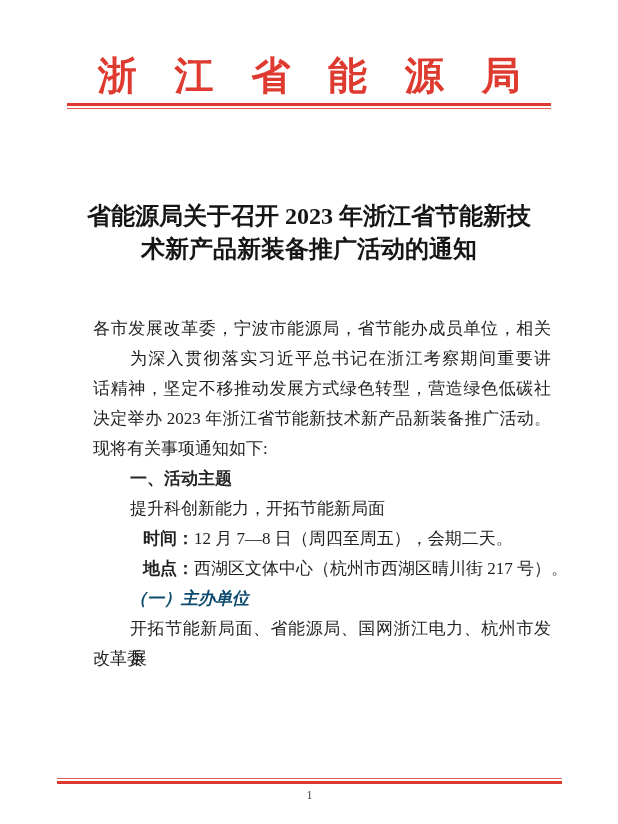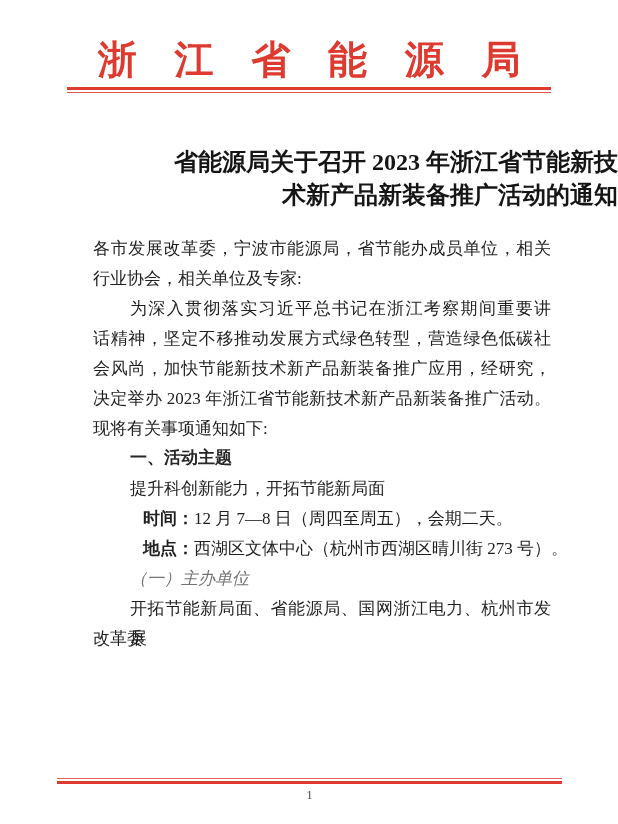--- a/index.html
+++ b/index.html
@@ -7,59 +7,59 @@
     position:relative;
     width:618px;height:824px;
     margin:0 auto;
     background:#ffffff;
     font-family:"Liberation Serif", serif;
     color:#1f1f1f;
     overflow:hidden;
   }
   
   .letterhead{
-    margin-top:40px;
+    margin-top:56px;
     text-align:center;
     font-size:39px;
     line-height:40px;
     font-weight:bold;
     color:#df3a2f;
     letter-spacing:14px;
     text-indent:14px;
     white-space:nowrap;
   }
   .double-rule{width:484px;margin:7px auto 0;}
   .double-rule .thick{height:3px;background:#df3a2f;}
   .double-rule .thin{height:1px;background:#df3a2f;margin-top:2px;opacity:.85;}
   
   .doc-title{
-    margin-top:53px;
-    text-align:right;
+    margin-top:91px;
+    text-align:center;
     font-size:24px;
     line-height:33px;
     font-weight:bold;
     color:#151515;
   }
   
   .body-text{
-    margin:22px 0 0 93px;
+    margin:48px 0 0 93px;
     width:458px;
     font-size:17px;
   }
   .bl{
     box-sizing:border-box;
     width:458px;
     height:30px;
     line-height:30px;
     white-space:nowrap;
   }
   .bl.just{white-space:normal;text-align:justify;text-align-last:justify;}
   .bl.indent{padding-left:37px;}
-  .bl.h{font-family:Liberation Mono, monospace;font-weight:bold;color:#262626;}
-  .bl.sub{font-weight:normal;font-style:italic;color:#737373;}
+  .bl.h{font-family:Liberation Sans, sans-serif;font-weight:bold;color:#262626;}
+  .bl.sub{font-weight:bold;font-style:italic;color:#0c4a6e;}
   .bl .lbl{font-weight:bold;font-style:normal;padding-left:13px;}
   
   .footer{position:absolute;left:57px;top:778px;width:505px;}
   .footer .thin{height:1px;background:#df3a2f;opacity:.8;}
   .footer .thick{height:3px;background:#df3a2f;margin-top:2px;}
   .page-num{
     margin-top:4px;
     text-align:center;
     font-size:12px;
     color:#444;
@@ -78,30 +78,28 @@
     <div class="thin"></div>
   </div>
 
   <div class="doc-title">
     <div>省能源局关于召开 2023 年浙江省节能新技</div>
     <div>术新产品新装备推广活动的通知</div>
   </div>
 
   <div class="body-text" id="body-lines">
       <div class="bl body just">各市发展改革委，宁波市能源局，省节能办成员单位，相关</div>
-      <div class="bl body">行业协会，相关单位及专家:</div>
       <div class="bl body indent just">为深入贯彻落实习近平总书记在浙江考察期间重要讲</div>
       <div class="bl body just">话精神，坚定不移推动发展方式绿色转型，营造绿色低碳社</div>
-      <div class="bl body just">会风尚，加快节能新技术新产品新装备推广应用，经研究，</div>
       <div class="bl body just">决定举办 2023 年浙江省节能新技术新产品新装备推广活动。</div>
       <div class="bl body">现将有关事项通知如下:</div>
       <div class="bl h indent">一、活动主题</div>
       <div class="bl body indent">提升科创新能力，开拓节能新局面</div>
       <div class="bl body indent"><b class="lbl">时间：</b><span>12 月 7—8 日（周四至周五），会期二天。</span></div>
-      <div class="bl body indent"><b class="lbl">地点：</b><span>西湖区文体中心（杭州市西湖区晴川街 273 号）。</span></div>
+      <div class="bl body indent"><b class="lbl">地点：</b><span>西湖区文体中心（杭州市西湖区晴川街 217 号）。</span></div>
       <div class="bl sub indent">（一）主办单位</div>
       <div class="bl body indent just">开拓节能新局面、省能源局、国网浙江电力、杭州市发展</div>
       <div class="bl body">改革委</div>
     </div>
 
   <div class="footer">
     <div class="thin"></div>
     <div class="thick"></div>
     <div class="page-num">1</div>
   </div>

